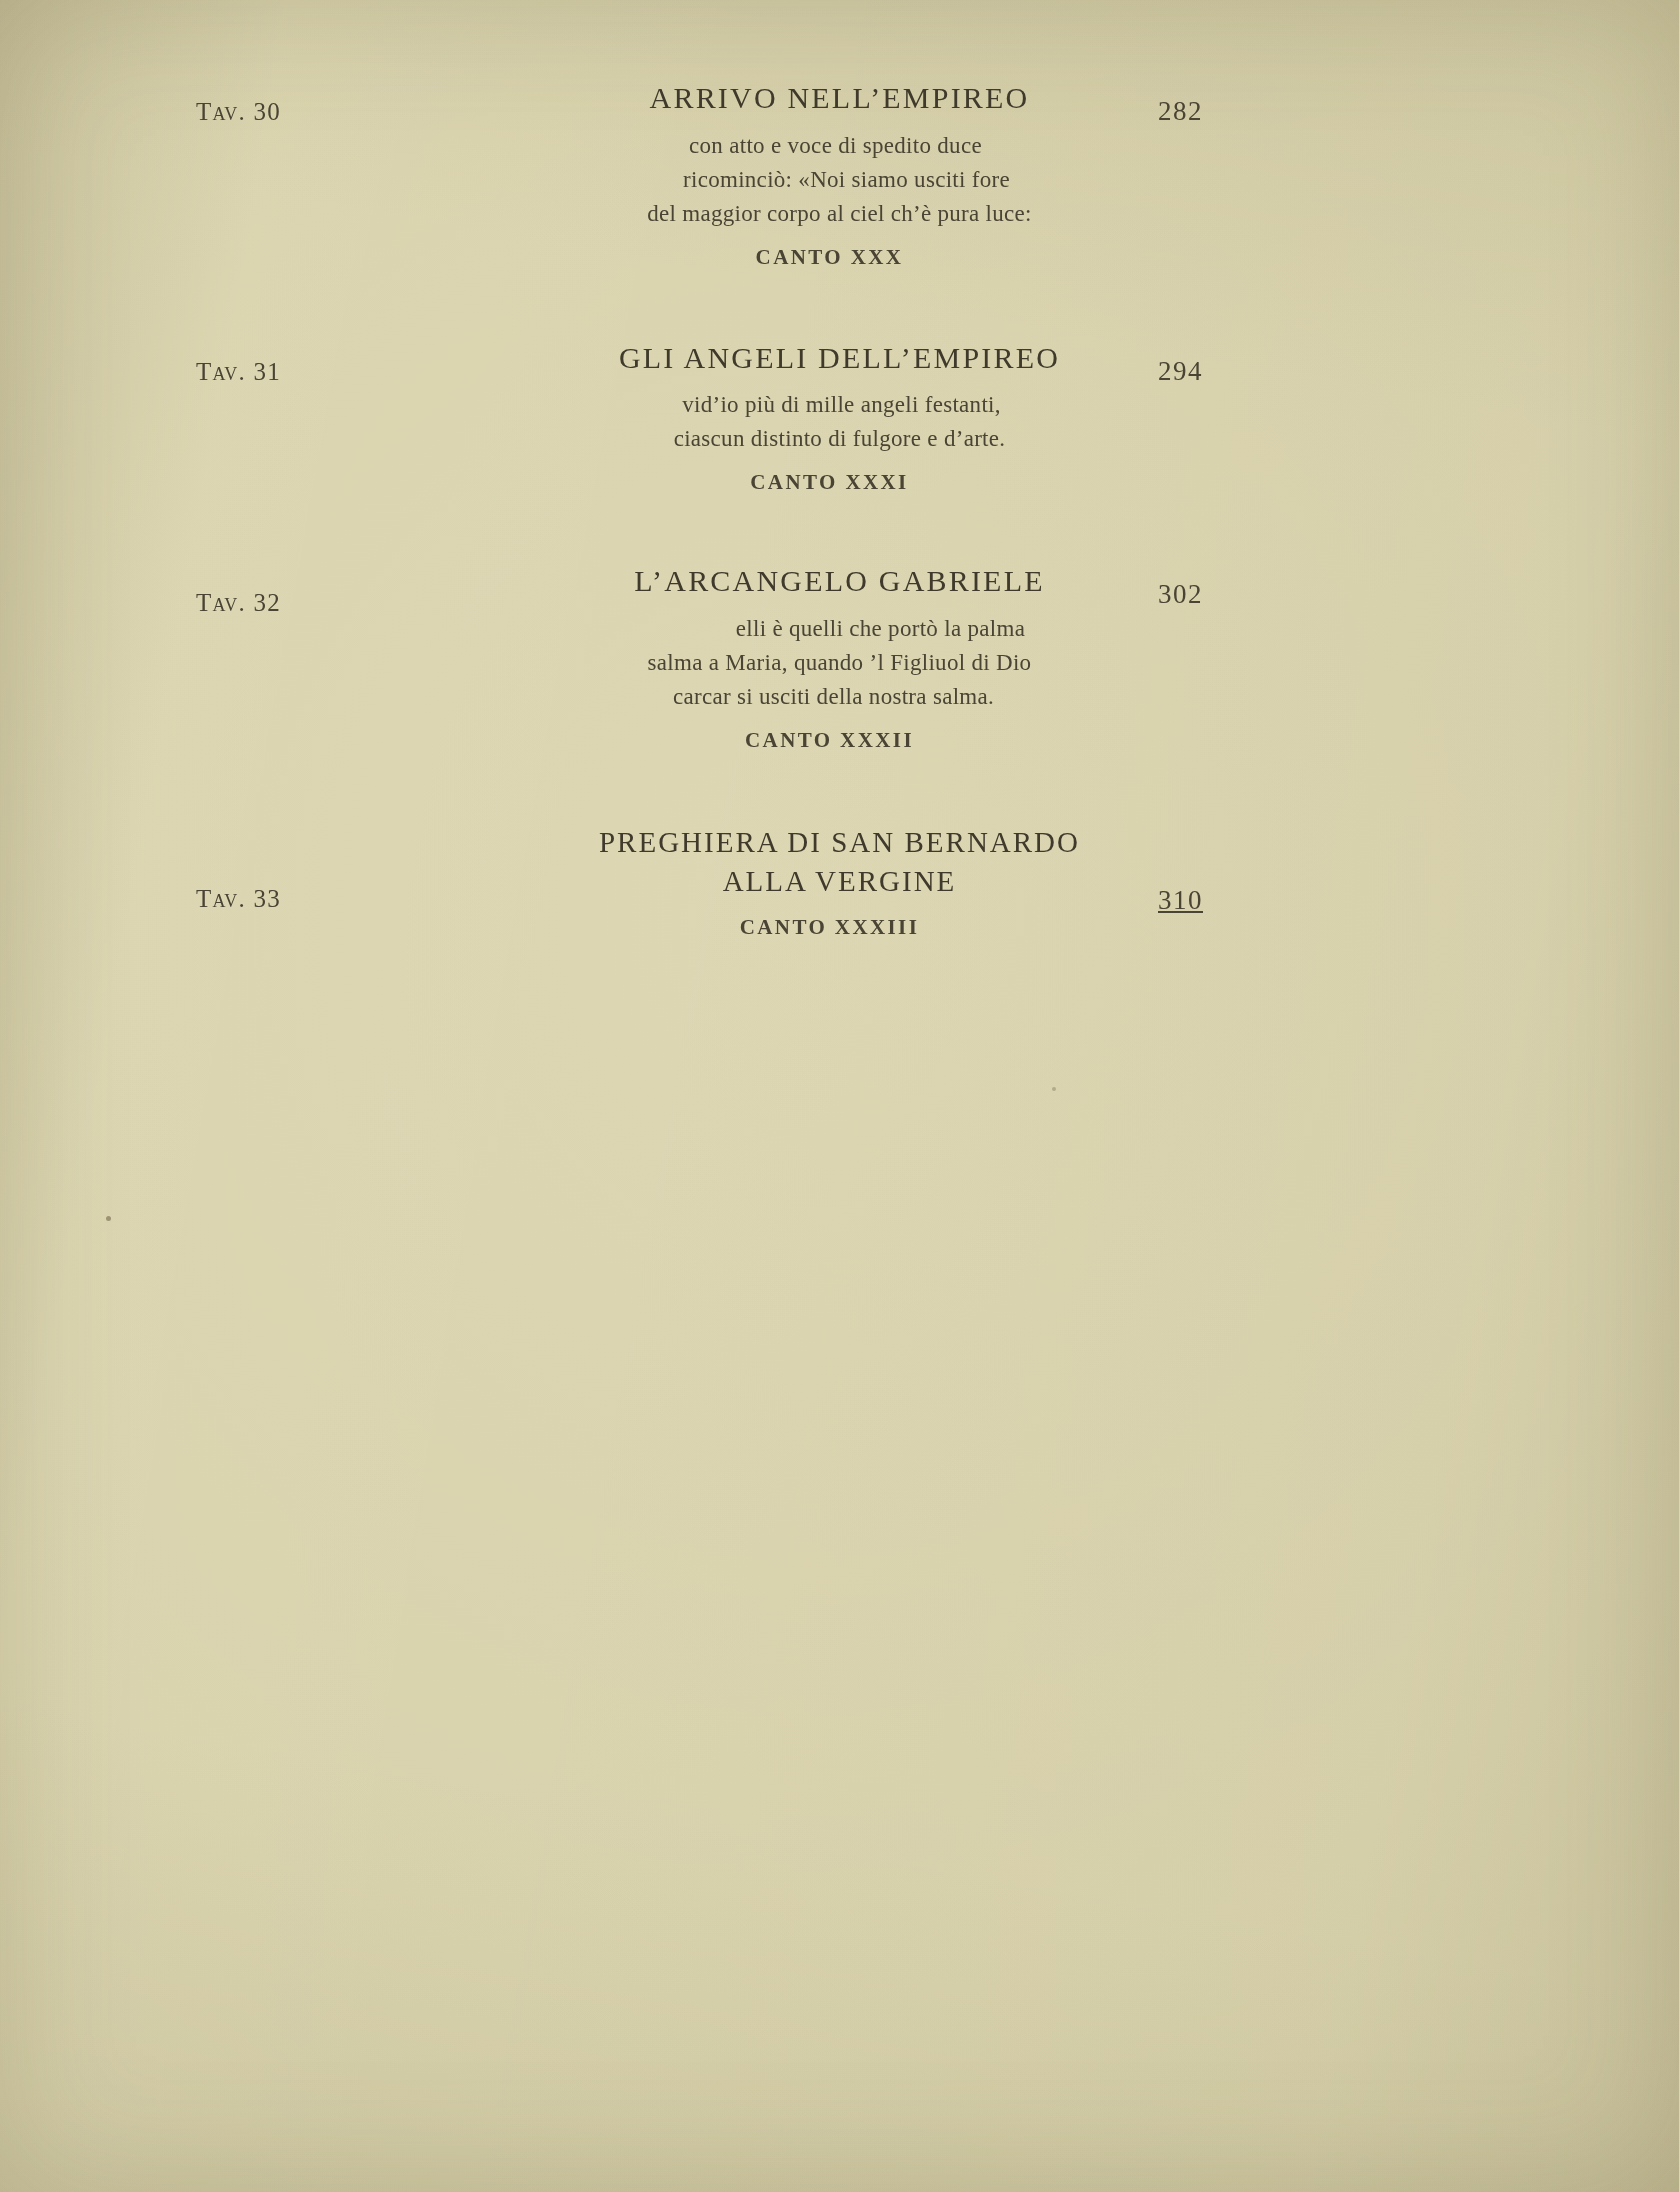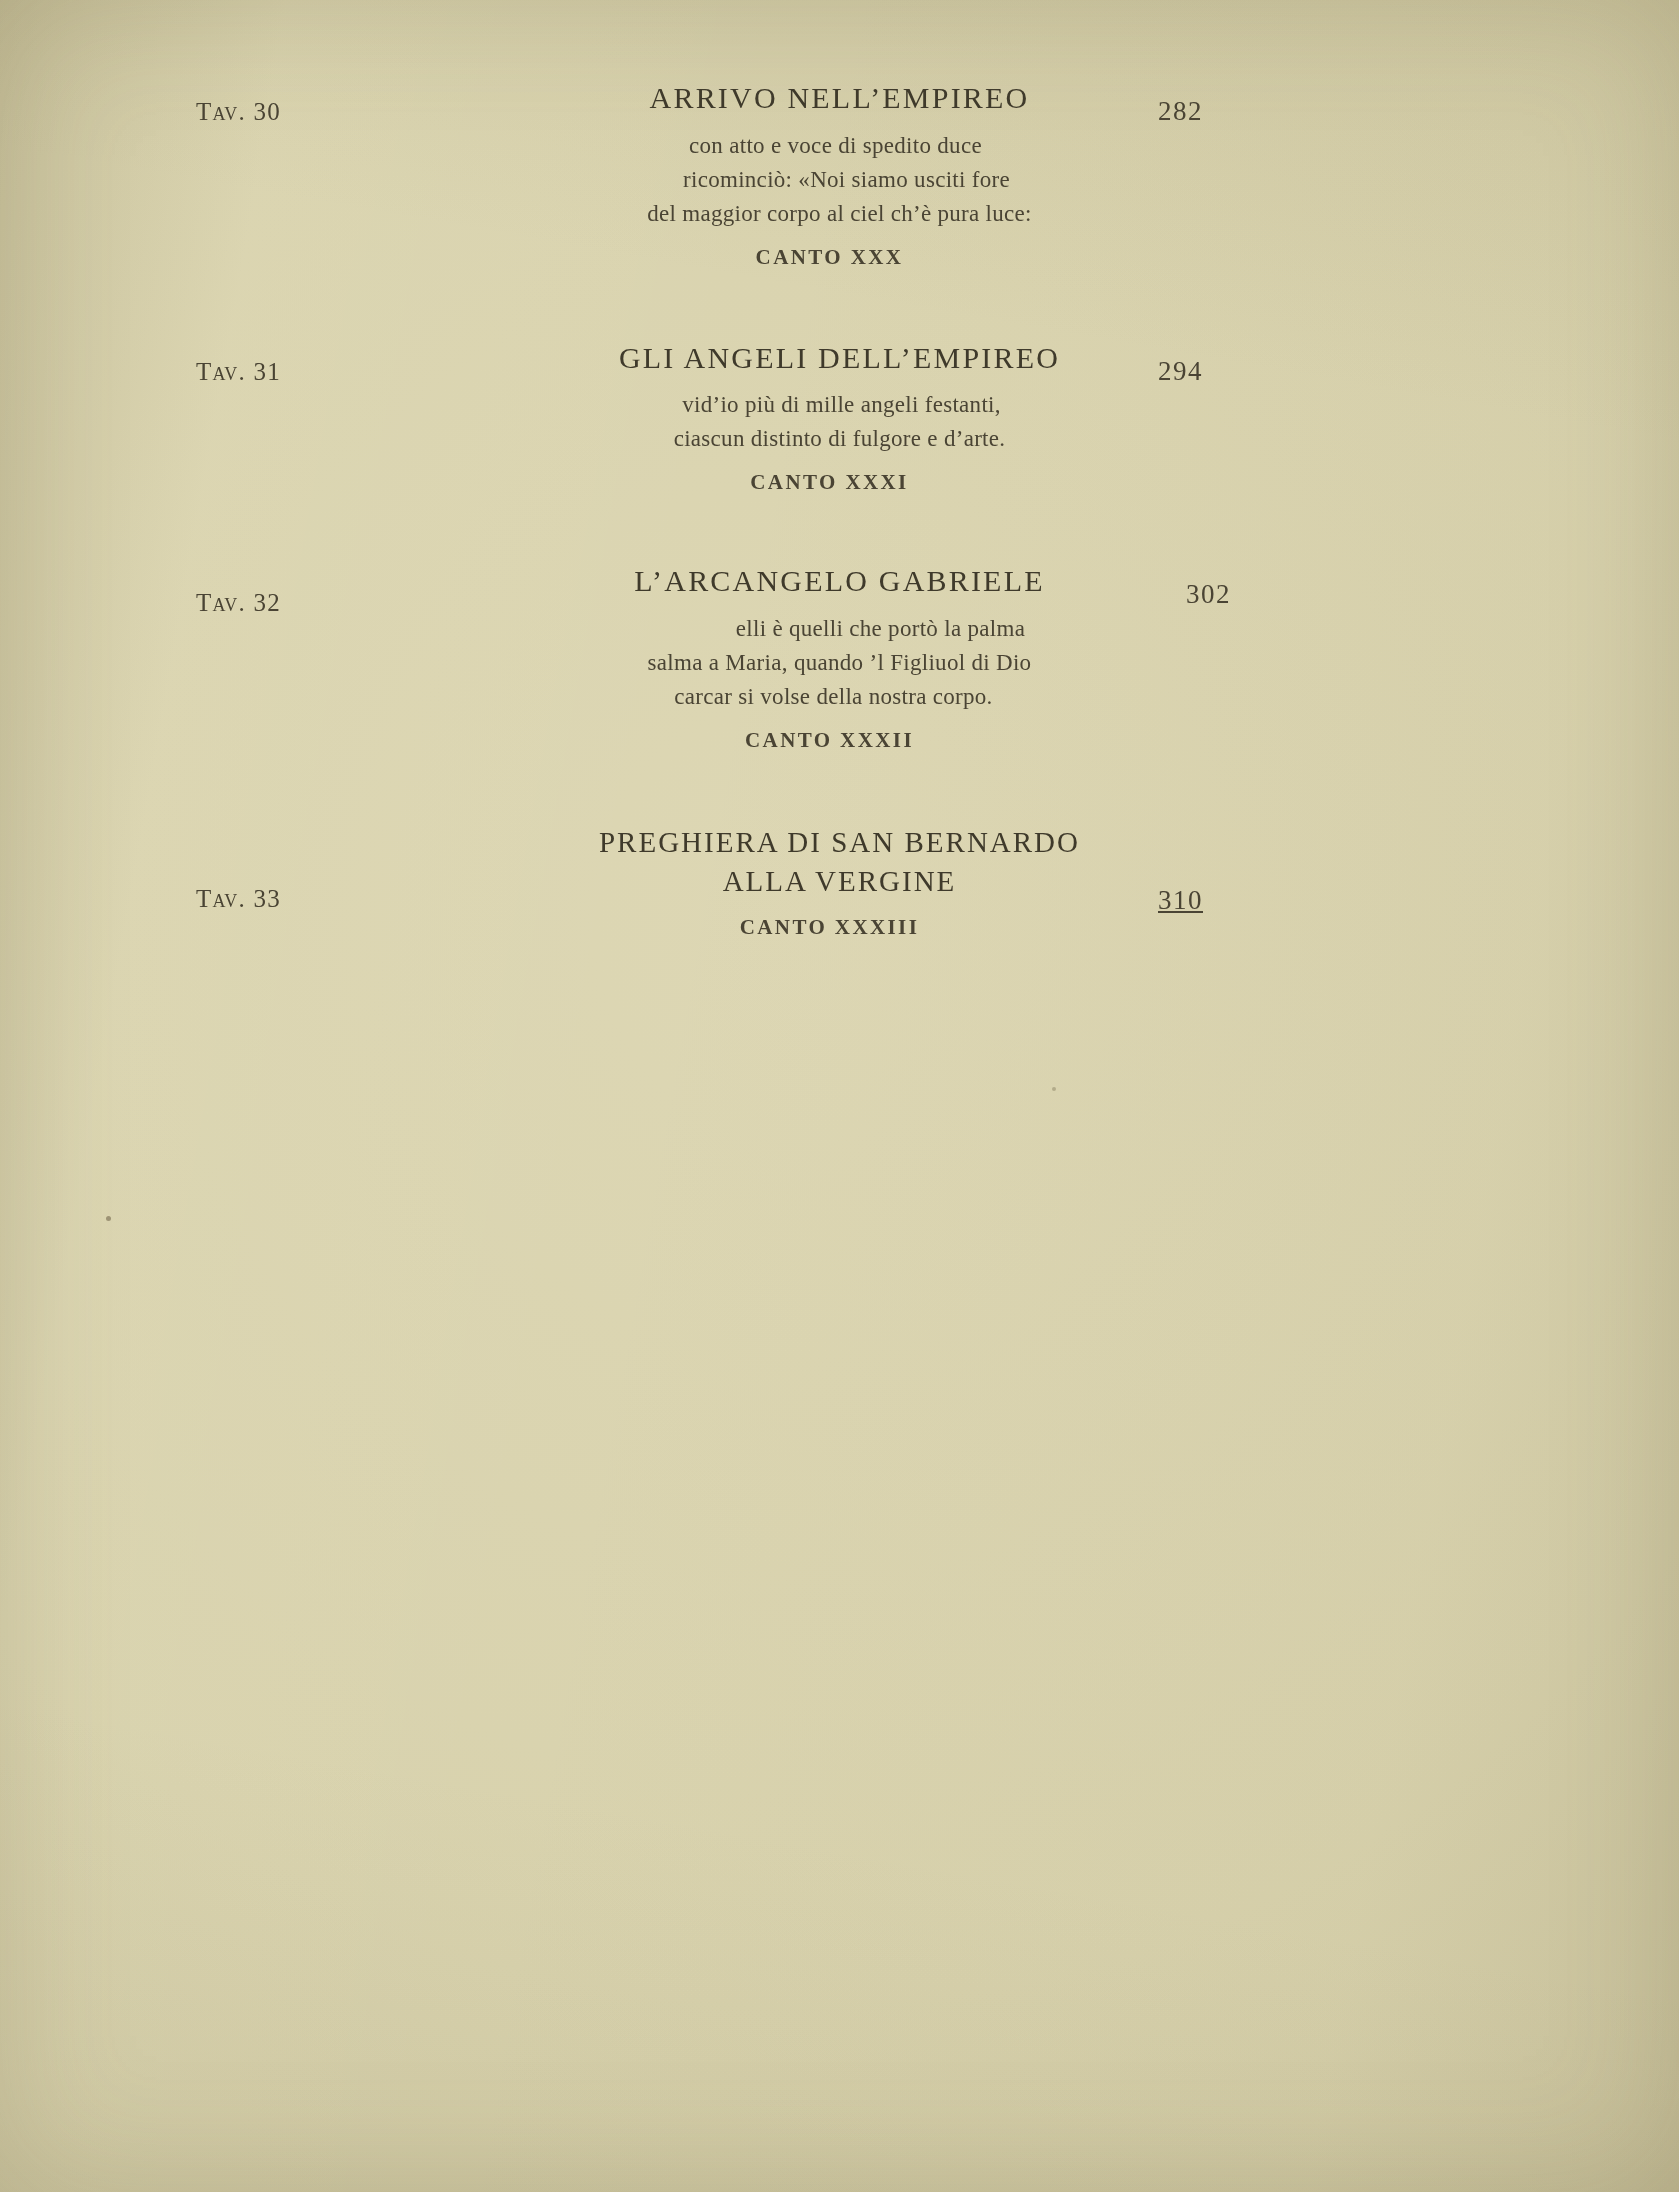--- a/index.html
+++ b/index.html
@@ -172,26 +172,26 @@
     </div>
 
     <div class="spacer-2"></div>
 
     <div class="entry">
       <div class="entry-row">
         <div class="tav" style="top:28px;">Tav. 32</div>
         <div class="title-block">
           <div class="title">L’ARCANGELO GABRIELE</div>
         </div>
-        <div class="pagenum" style="top:18px;margin-left:28px;">302</div>
+        <div class="pagenum" style="top:18px;">302</div>
       </div>
       <div class="verses">
         <div class="verse" style="text-indent:82px;">elli è quelli che portò la palma</div>
         <div class="verse">salma a Maria, quando ’l Figliuol di Dio</div>
-        <div class="verse" style="text-indent:-12px;">carcar si volse della nostra corpo.</div>
+        <div class="verse" style="text-indent:-12px;">carcar si usciti della nostra salma.</div>
       </div>
       <div class="canto">CANTO XXXII</div>
     </div>
 
     <div class="spacer-3"></div>
 
     <div class="entry">
       <div class="entry-row">
         <div class="tav" style="top:62px;">Tav. 33</div>
         <div class="title-block">

